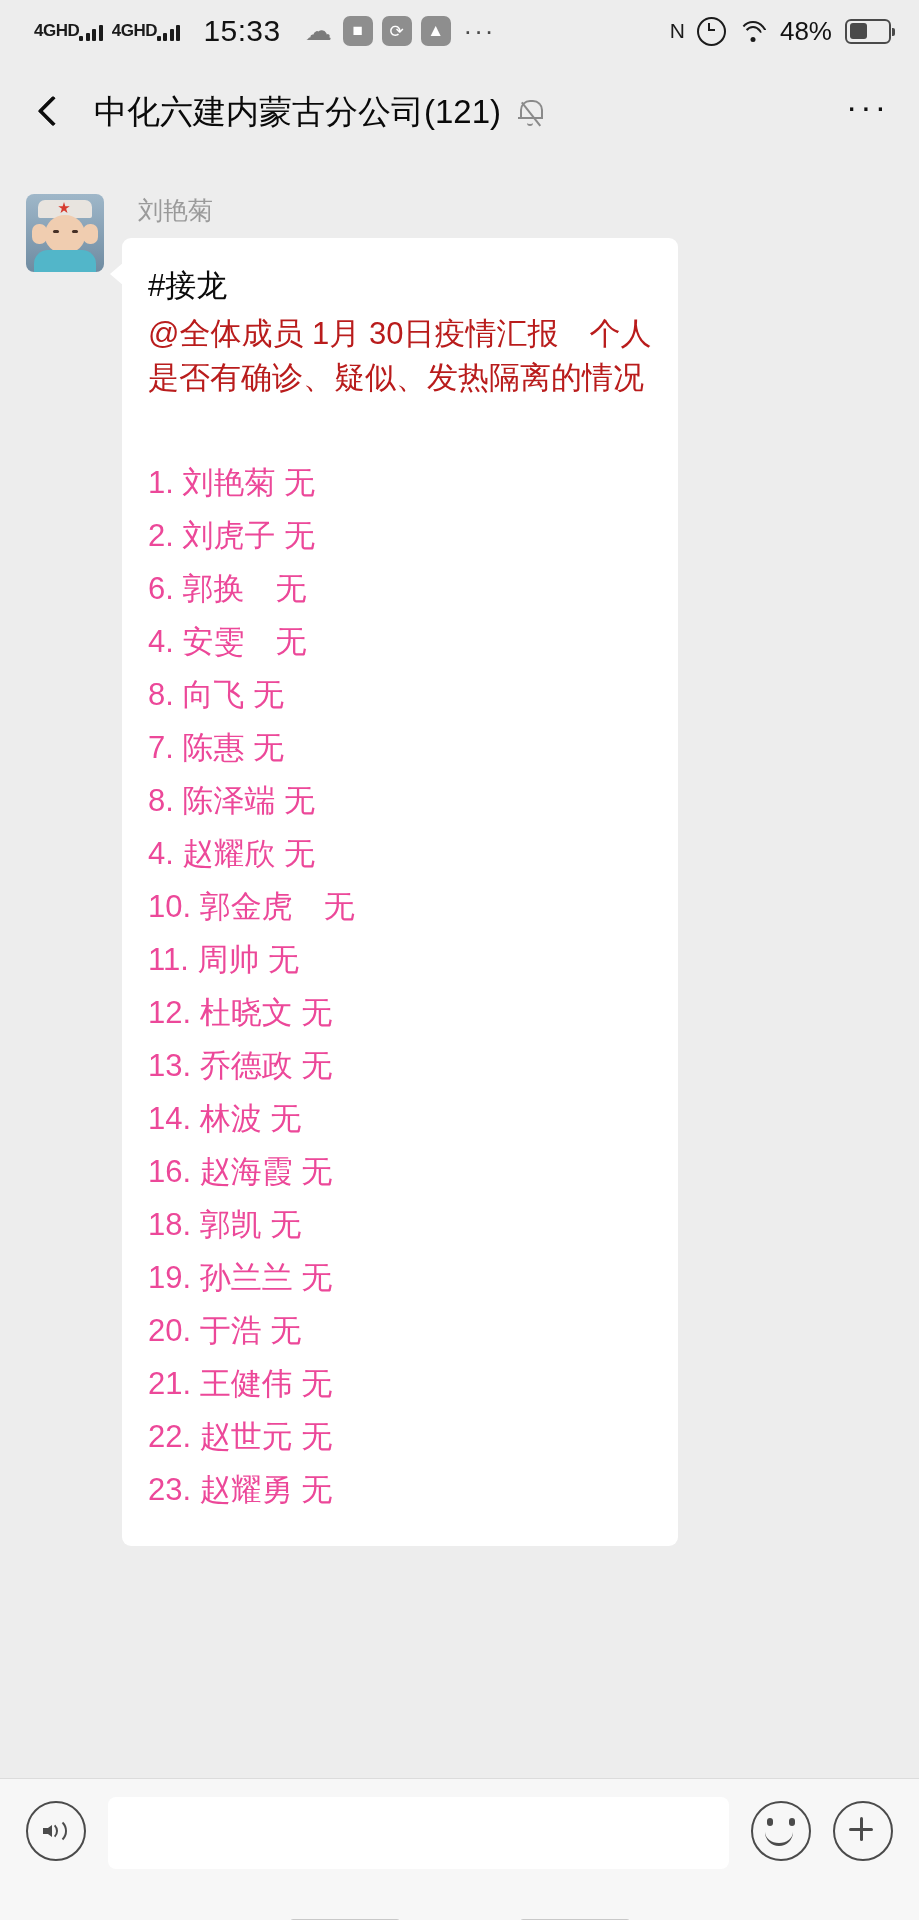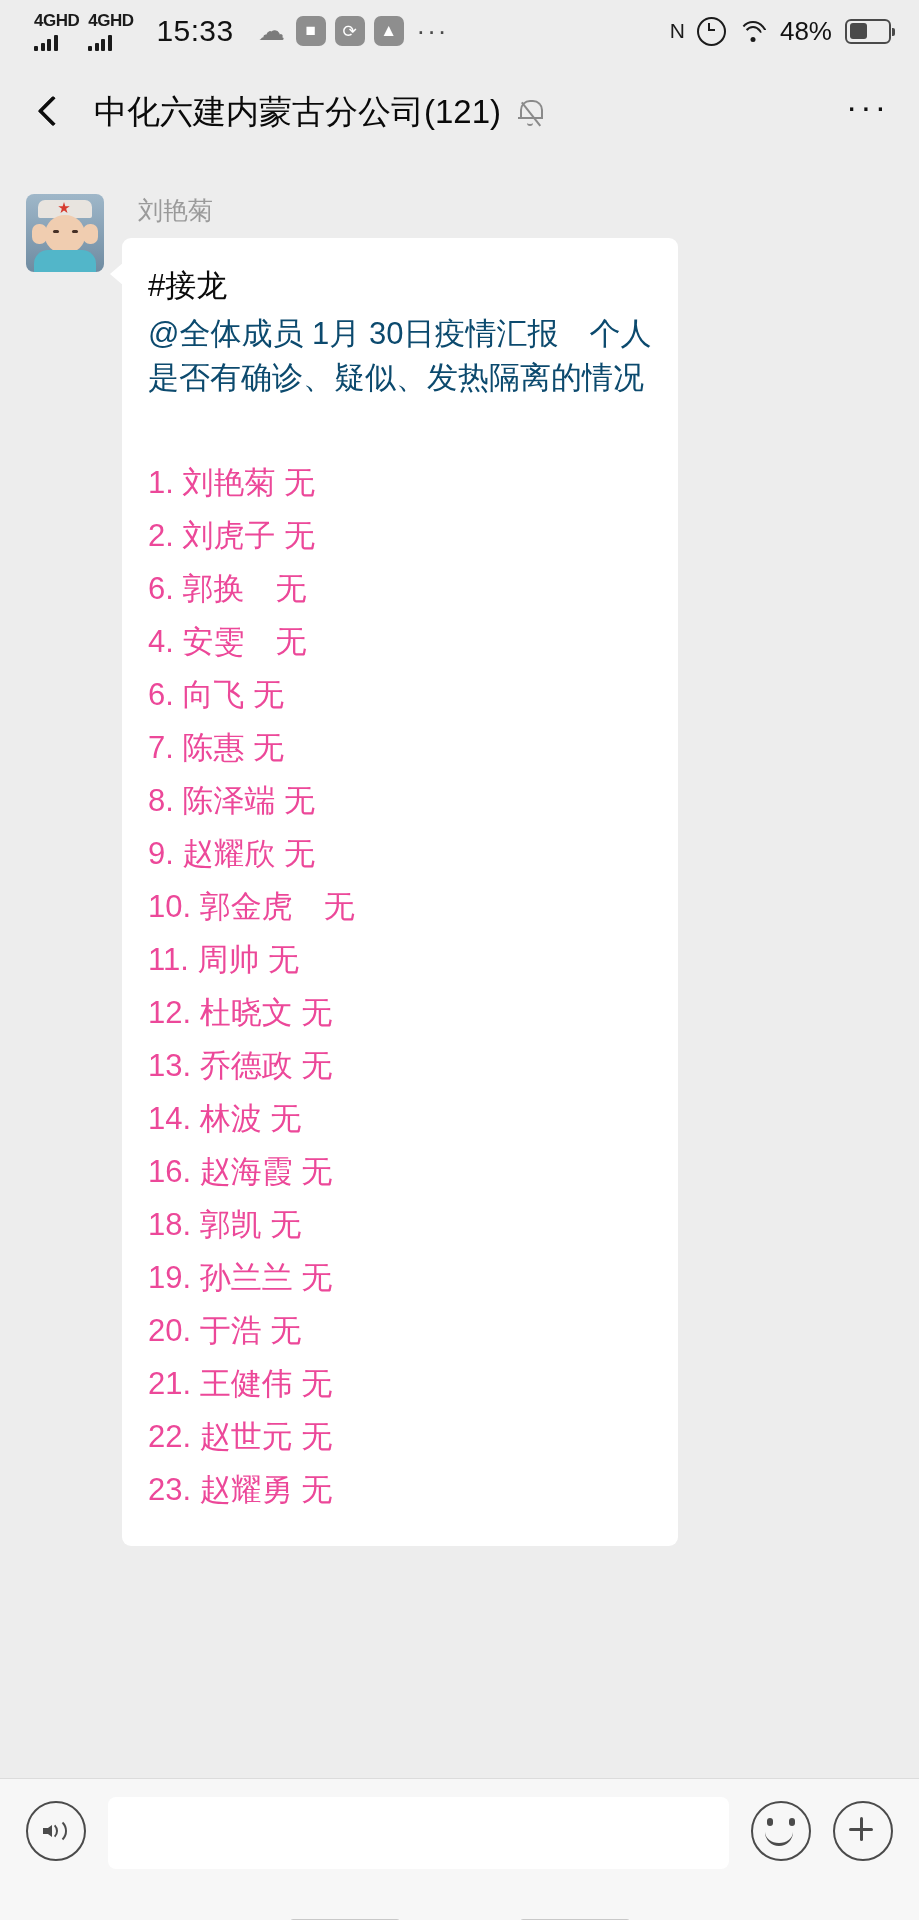--- a/index.html
+++ b/index.html
@@ -47,21 +47,21 @@
   .signal-bars i {
     display: block;
     width: 4px;
     background: #1b1b1b;
     border-radius: 1px;
   }
   .signal-bars i:nth-child(1) { height: 5px; }
   .signal-bars i:nth-child(2) { height: 8px; }
   .signal-bars i:nth-child(3) { height: 12px; }
   .signal-bars i:nth-child(4) { height: 16px; }
-  .net-group { display: flex; flex-direction: column; align-items: flex-start; }
+  .net-group { display: flex; flex-direction: row; align-items: center; }
 
   .status-time {
     font-size: 30px;
     color: #121212;
     margin-left: 14px;
     margin-right: 14px;
     letter-spacing: 0.4px;
   }
   .tray-icons {
     display: flex;
@@ -399,21 +399,21 @@
   .bubble-head {
     font-size: 31px;
     color: #0b0b0b;
     line-height: 1.42;
     word-break: break-word;
   }
   .tag-line {
     margin-bottom: 4px;
   }
   .mention {
-    color: #0c4a6e;
+    color: #b91c1c;
   }
   .gap {
     height: 56px;
   }
   .list {
     list-style: none;
     margin: 0;
     padding: 0;
   }
   .list li {
@@ -641,24 +641,24 @@
           <div class="bubble-head">
             <div class="tag-line">#接龙</div>
             <div class="mention">@全体成员 1月 30日疫情汇报　个人是否有确诊、疑似、发热隔离的情况</div>
           </div>
           <div class="gap"></div>
           <ul class="list" id="relay-list">
               <li>1. 刘艳菊 无</li>
               <li>2. 刘虎子 无</li>
               <li>6. 郭换　无</li>
               <li>4. 安雯　无</li>
-              <li>6. 向飞 无</li>
+              <li>8. 向飞 无</li>
               <li>7. 陈惠 无</li>
               <li>8. 陈泽端 无</li>
-              <li>9. 赵耀欣 无</li>
+              <li>4. 赵耀欣 无</li>
               <li>10. 郭金虎　无</li>
               <li>11. 周帅 无</li>
               <li>12. 杜晓文 无</li>
               <li>13. 乔德政 无</li>
               <li>14. 林波 无</li>
               <li>16. 赵海霞 无</li>
               <li>18. 郭凯 无</li>
               <li>19. 孙兰兰 无</li>
               <li>20. 于浩 无</li>
               <li>21. 王健伟 无</li>

